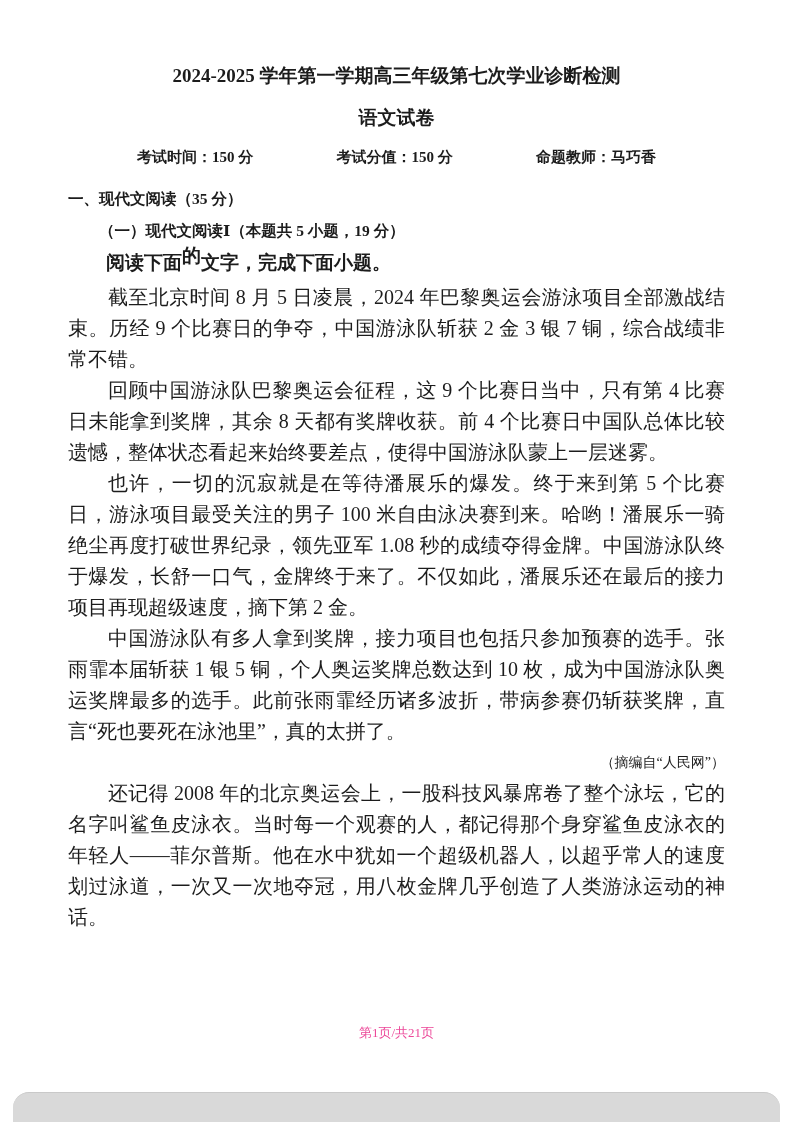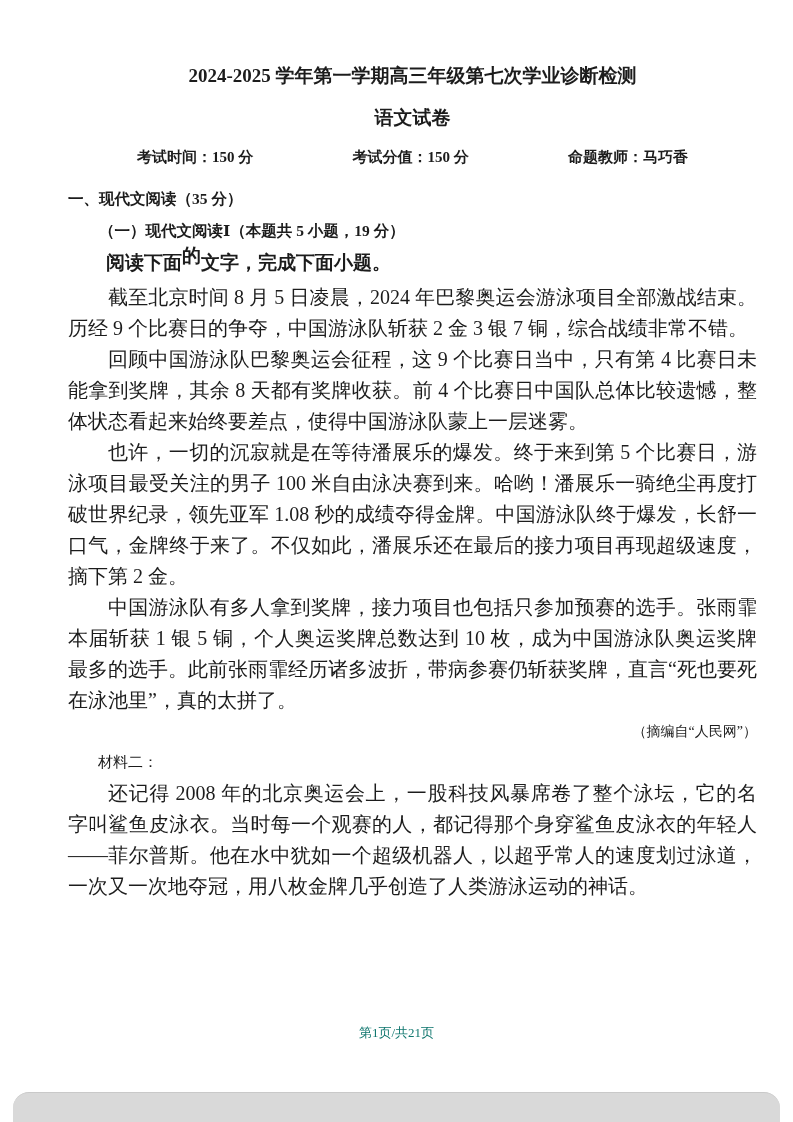--- a/index.html
+++ b/index.html
@@ -7,21 +7,21 @@
   .page {
     position: relative;
     width: 793px;
     height: 1122px;
     margin: 0 auto;
     background: #ffffff;
     overflow: hidden;
     font-family: "Liberation Serif", "DejaVu Serif", serif;
     color: #1c1c1c;
   }
-  .content { padding: 62px 36px 0 68px; }
+  .content { padding: 62px 68px 0 68px; }
   .doc-title {
     font-size: 19px; font-weight: 700; text-align: center; line-height: 28px;
   }
   .doc-subtitle {
     font-size: 19px; font-weight: 700; text-align: center; line-height: 28px;
     margin-top: 14px;
   }
   .exam-info {
     display: flex; justify-content: space-between;
     padding: 0 69px;
@@ -45,21 +45,21 @@
   }
   .para {
     font-size: 20px; line-height: 31px; text-indent: 2em;
     text-align: justify;
   }
   .attribution {
     font-size: 14px; line-height: 31px; text-align: right;
   }
   .page-footer {
     position: absolute; left: 0; right: 0; top: 1024px;
-    text-align: center; font-size: 13px; color: #0f766e;
+    text-align: center; font-size: 13px; color: #ec4899;
   }
   .bottom-bar {
     position: absolute; left: 13px; right: 13px; bottom: 0; height: 30px;
     background: #d9d9d9;
     border-top: 1px solid #c9c9c9;
     border-radius: 16px 16px 0 0;
   }
 </style>
 </head>
 <body>
@@ -80,20 +80,19 @@
     <div class="subsection-heading">（一）现代文阅读Ⅰ（本题共 5 小题，19 分）</div>
 
     <p class="intro"><span>阅读下面</span><span class="sup">的</span><span>文字，完成下面小题。</span></p>
 
     <p class="para">截至北京时间 8 月 5 日凌晨，2024 年巴黎奥运会游泳项目全部激战结束。历经 9 个比赛日的争夺，中国游泳队斩获 2 金 3 银 7 铜，综合战绩非常不错。</p>
     <p class="para">回顾中国游泳队巴黎奥运会征程，这 9 个比赛日当中，只有第 4 比赛日未能拿到奖牌，其余 8 天都有奖牌收获。前 4 个比赛日中国队总体比较遗憾，整体状态看起来始终要差点，使得中国游泳队蒙上一层迷雾。</p>
     <p class="para">也许，一切的沉寂就是在等待潘展乐的爆发。终于来到第 5 个比赛日，游泳项目最受关注的男子 100 米自由泳决赛到来。哈哟！潘展乐一骑绝尘再度打破世界纪录，领先亚军 1.08 秒的成绩夺得金牌。中国游泳队终于爆发，长舒一口气，金牌终于来了。不仅如此，潘展乐还在最后的接力项目再现超级速度，摘下第 2 金。</p>
     <p class="para">中国游泳队有多人拿到奖牌，接力项目也包括只参加预赛的选手。张雨霏本届斩获 1 银 5 铜，个人奥运奖牌总数达到 10 枚，成为中国游泳队奥运奖牌最多的选手。此前张雨霏经历诸多波折，带病参赛仍斩获奖牌，直言“死也要死在泳池里”，真的太拼了。</p>
     <p class="attribution">（摘编自“人民网”）</p>
 
-    <p class="material-label">材料二：</p>
     <p class="para">还记得 2008 年的北京奥运会上，一股科技风暴席卷了整个泳坛，它的名字叫鲨鱼皮泳衣。当时每一个观赛的人，都记得那个身穿鲨鱼皮泳衣的年轻人——菲尔普斯。他在水中犹如一个超级机器人，以超乎常人的速度划过泳道，一次又一次地夺冠，用八枚金牌几乎创造了人类游泳运动的神话。</p>
 
   </div>
 
   <div class="page-footer">第1页/共21页</div>
   <div class="bottom-bar"></div>
 </div>
 
 </body></html>

